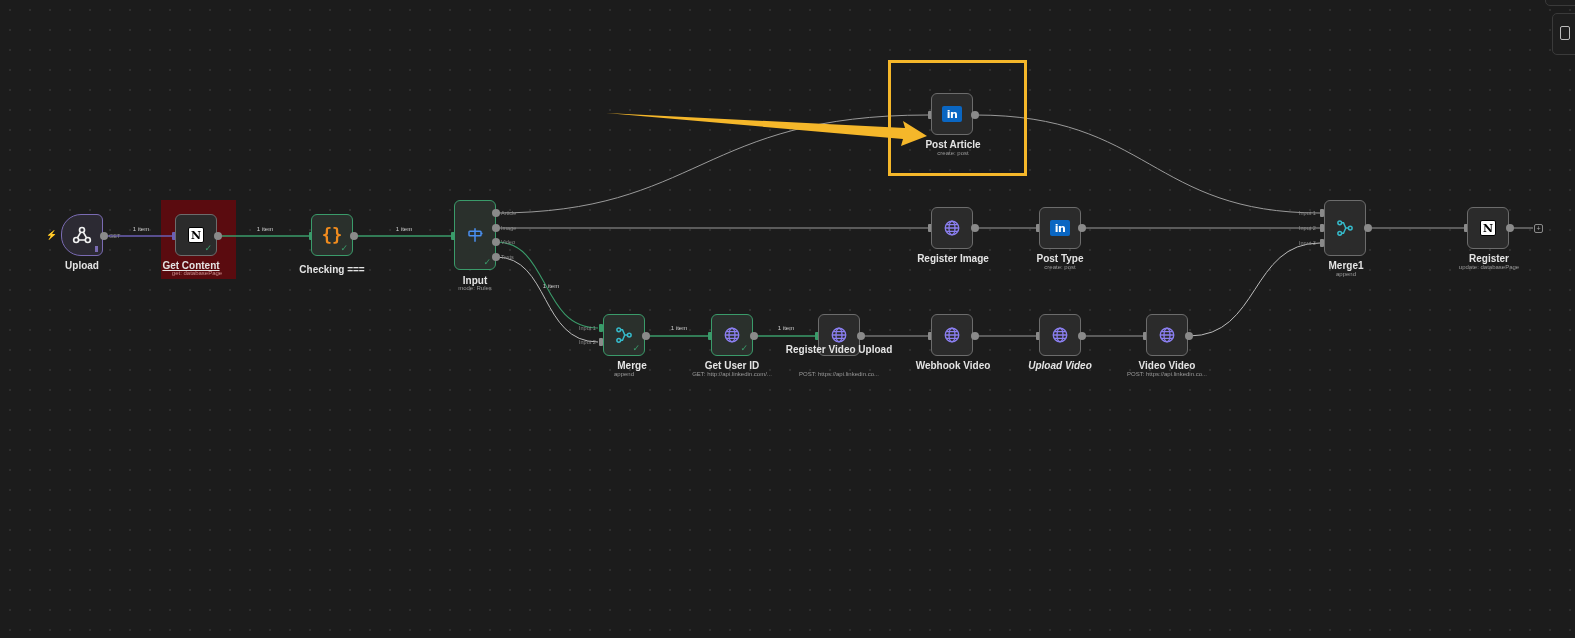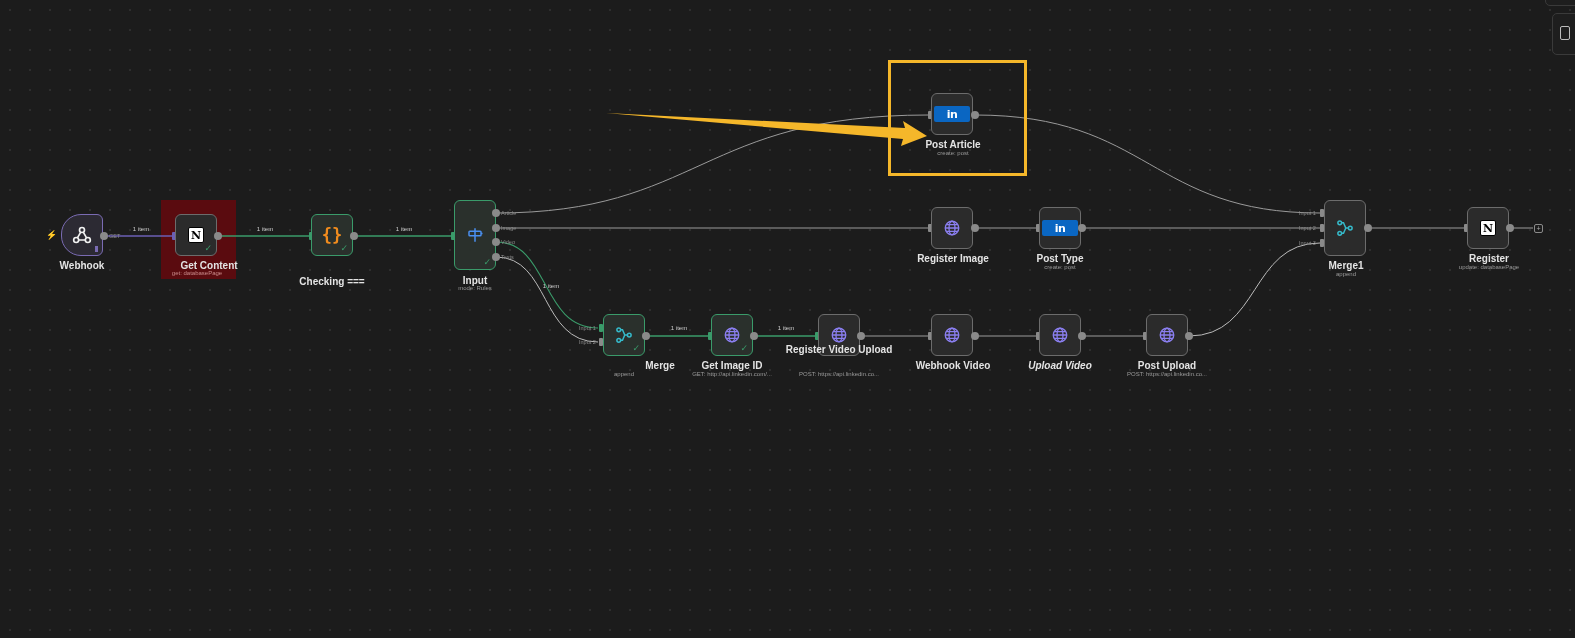--- a/index.html
+++ b/index.html
@@ -30,21 +30,21 @@
     position:absolute; width:160px; margin-left:-80px; text-align:center;
     color:#9a9a9a; font-size:6px; white-space:nowrap;
   }
   .port-out { position:absolute; width:8px; height:8px; border-radius:50%; background:#8a8a8a; }
   .port-in { position:absolute; width:4px; height:8px; background:#8a8a8a; border-radius:1px; }
   .port-label { position:absolute; color:#8c8c8c; font-size:5.5px; white-space:nowrap; }
   .edge-label { position:absolute; color:#cfcfcf; font-size:6px; white-space:nowrap; transform:translateX(-50%); }
   .error-bg { position:absolute; background:#5a0b0f; }
   .highlight { position:absolute; border:3px solid #f5b72a; box-sizing:border-box; }
   .li-icon {
-    width:36px; height:16px; background:#0a66c2; color:#fff; font-weight:bold;
+    width:20px; height:16px; background:#0a66c2; color:#fff; font-weight:bold;
     font-size:11px; display:flex; align-items:center; justify-content:center; border-radius:2px;
     font-family:"DejaVu Sans", sans-serif; letter-spacing:-0.5px;
   }
   .notion-icon {
     width:16px; height:16px; background:#fff; color:#000; font-weight:bold; font-size:11px;
     display:flex; align-items:center; justify-content:center; border-radius:2px; border:1.5px solid #000;
     font-family:"DejaVu Serif", serif; box-sizing:border-box;
   }
   .code-icon { color:#f08c1e; font-size:17px; font-weight:bold; font-family:"DejaVu Sans Mono", monospace; }
   .plus-btn {
@@ -111,40 +111,40 @@
     <svg width="20" height="20" viewBox="0 0 24 24" fill="none" stroke="#f2f2f2" stroke-width="2">
       <circle cx="12" cy="6" r="3"></circle>
         <circle cx="5" cy="18" r="3"></circle>
         <circle cx="19" cy="18" r="3"></circle>
       <path d="M10.5 8.5 L6.5 15.5 M8 18 L16 18 M13.5 8.5 L17.5 15.5"></path>
     </svg>
     <span style="position:absolute;right:4px;bottom:3px;width:3px;height:6px;background:#7a6bb3;"></span>
   </div>
   <div class="port-out" style="left:100px;top:232px;"></div>
   <span class="port-label" style="left:109px;top:233px;">GET</span>
-  <div class="label" style="left:82px;top:260px;">Webhook</div>
+  <div class="label" style="left:82px;top:260px;">Upload</div>
   <span class="edge-label" style="left:141px;top:226px;">1 item</span>
 
   <div class="port-in" style="left:172px;top:232px;background:#6b5fb5;"></div>
   <div class="node" style="left:175px;top:214px;">
     <div class="notion-icon">N</div>
     <span class="check">✓</span>
   </div>
   <div class="port-out" style="left:214px;top:232px;"></div>
-  <div class="label" style="left:209px;top:260px;">Get Content</div>
+  <div class="label" style="left:191px;top:260px;text-decoration:underline;">Get Content</div>
   <div class="sub" style="left:197px;top:270px;color:#c98a8a;">get: databasePage</div>
   <span class="edge-label" style="left:265px;top:226px;">1 item</span>
 
   <div class="port-in" style="left:309px;top:232px;background:#3a9b6a;"></div>
   <div class="node success" style="left:311px;top:214px;">
     <span class="code-icon">{}</span>
     <span class="check">✓</span>
   </div>
   <div class="port-out" style="left:350px;top:232px;"></div>
-  <div class="label" style="left:332px;top:276px;">Checking ===</div>
+  <div class="label" style="left:332px;top:264px;">Checking ===</div>
   <span class="edge-label" style="left:404px;top:226px;">1 item</span>
 
   <div class="port-in" style="left:451px;top:232px;background:#3a9b6a;"></div>
   <div class="node success tall" style="left:454px;top:200px;">
     <svg width="18" height="18" viewBox="0 0 24 24" fill="none" stroke="#4a8ff0" stroke-width="2">
       <path d="M12 3 V21"></path>
         <rect x="4" y="7" width="16" height="6" rx="1"></rect>
         <path d="M20 10 L22 10"></path>
     </svg>
     <span class="check">✓</span>
@@ -222,35 +222,35 @@
   <div class="node success" style="left:603px;top:314px;">
     <svg width="18" height="18" viewBox="0 0 24 24" fill="none" stroke="#35b9c9" stroke-width="2">
       <circle cx="5" cy="5" r="2.5"></circle>
         <circle cx="5" cy="19" r="2.5"></circle>
         <circle cx="19" cy="12" r="2.5"></circle>
       <path d="M7.5 5 H10 L13 12 H16.5 M7.5 19 H10 L13 12"></path>
     </svg>
     <span class="check">✓</span>
   </div>
   <div class="port-out" style="left:642px;top:332px;"></div>
-  <div class="label" style="left:660px;top:360px;">Merge</div>
+  <div class="label" style="left:632px;top:360px;">Merge</div>
   <div class="sub" style="left:624px;top:371px;">append</div>
   <span class="edge-label" style="left:679px;top:325px;">1 item</span>
 
   <div class="port-in" style="left:708px;top:332px;background:#3a9b6a;"></div>
   <div class="node success" style="left:711px;top:314px;">
     <svg width="18" height="18" viewBox="0 0 24 24" fill="none" stroke="#8b7ff0" stroke-width="1.8">
       <circle cx="12" cy="12" r="9"></circle>
         <ellipse cx="12" cy="12" rx="4" ry="9"></ellipse>
         <path d="M3 12 H21 M4.5 7.5 H19.5 M4.5 16.5 H19.5"></path>
     </svg>
     <span class="check">✓</span>
   </div>
   <div class="port-out" style="left:750px;top:332px;"></div>
-  <div class="label" style="left:732px;top:360px;">Get Image ID</div>
+  <div class="label" style="left:732px;top:360px;">Get User ID</div>
   <div class="sub" style="left:732px;top:371px;">GET: http://api.linkedin.com/...</div>
   <span class="edge-label" style="left:786px;top:325px;">1 item</span>
 
   <div class="port-in" style="left:815px;top:332px;background:#3a9b6a;"></div>
   <div class="node" style="left:818px;top:314px;">
     <svg width="18" height="18" viewBox="0 0 24 24" fill="none" stroke="#8b7ff0" stroke-width="1.8">
       <circle cx="12" cy="12" r="9"></circle>
         <ellipse cx="12" cy="12" rx="4" ry="9"></ellipse>
         <path d="M3 12 H21 M4.5 7.5 H19.5 M4.5 16.5 H19.5"></path>
     </svg>
@@ -283,20 +283,20 @@
 
   <div class="port-in" style="left:1143px;top:332px;"></div>
   <div class="node" style="left:1146px;top:314px;">
     <svg width="18" height="18" viewBox="0 0 24 24" fill="none" stroke="#8b7ff0" stroke-width="1.8">
       <circle cx="12" cy="12" r="9"></circle>
         <ellipse cx="12" cy="12" rx="4" ry="9"></ellipse>
         <path d="M3 12 H21 M4.5 7.5 H19.5 M4.5 16.5 H19.5"></path>
     </svg>
   </div>
   <div class="port-out" style="left:1185px;top:332px;"></div>
-  <div class="label" style="left:1167px;top:360px;">Post Upload</div>
+  <div class="label" style="left:1167px;top:360px;">Video Video</div>
   <div class="sub" style="left:1167px;top:371px;">POST: https://api.linkedin.co...</div>
 
   <div class="right-panel-btn" style="left:1545px;top:-10px;width:40px;height:14px;"></div>
   <div class="right-panel-btn" style="left:1552px;top:13px;width:40px;height:40px;">
     <span style="position:absolute;left:7px;top:12px;width:8px;height:12px;border:1.5px solid #bbb;border-radius:2px;"></span>
   </div>
 </div>
 
 </body></html>

